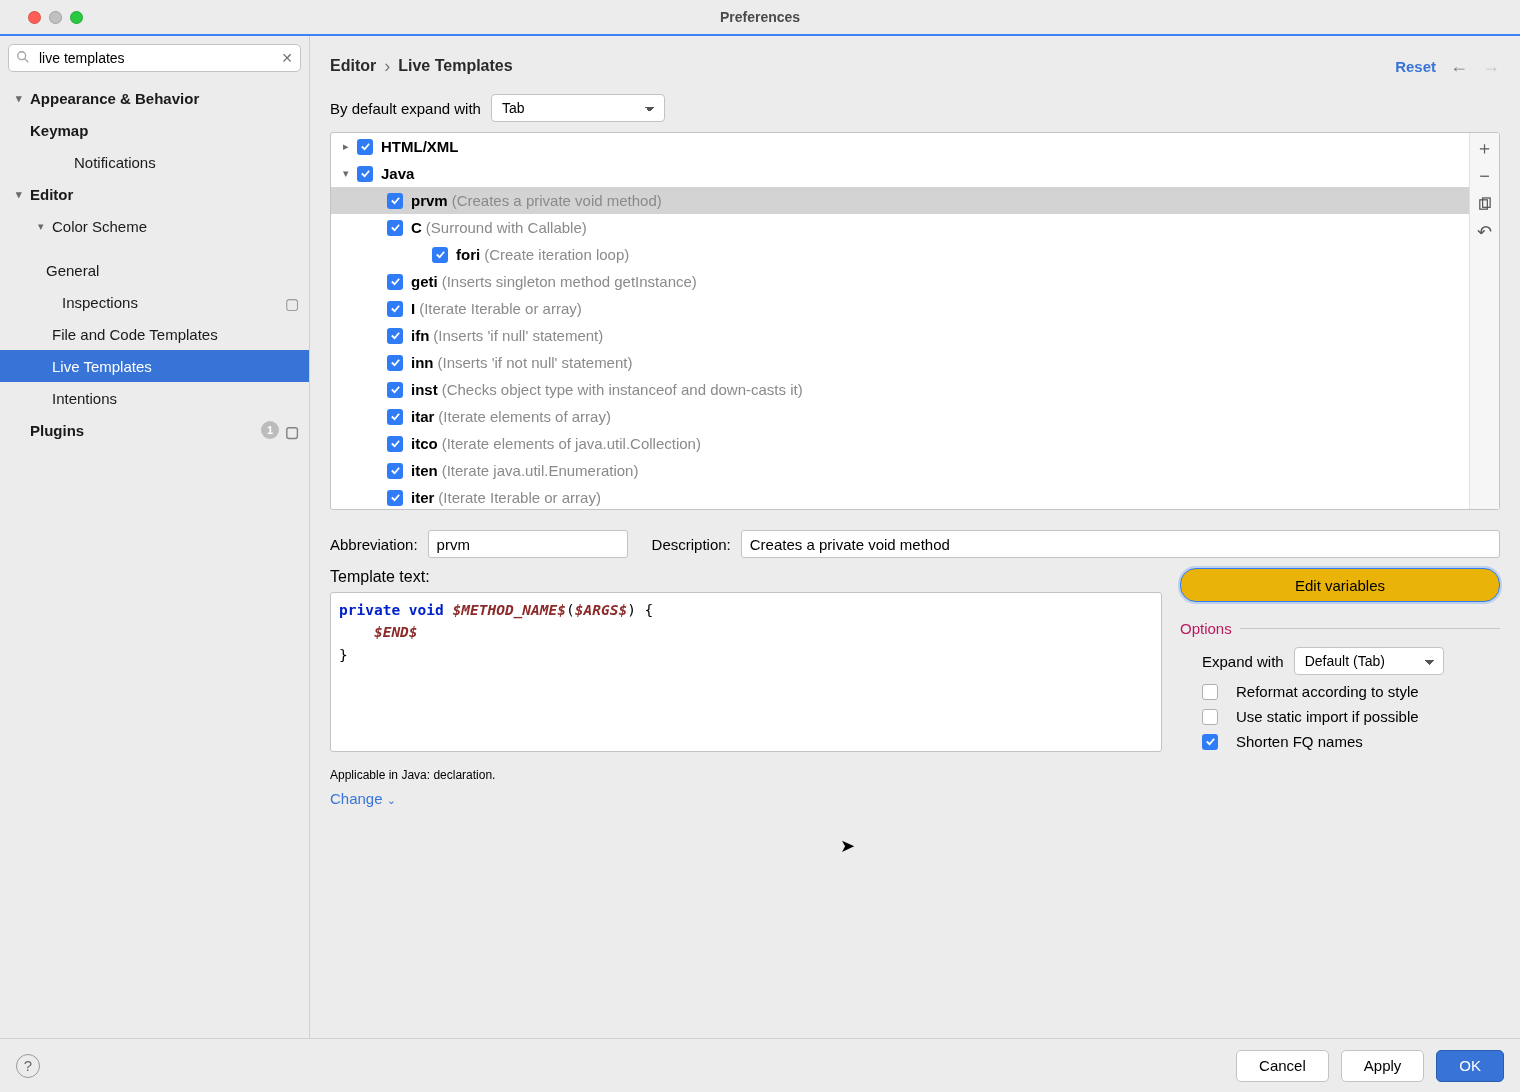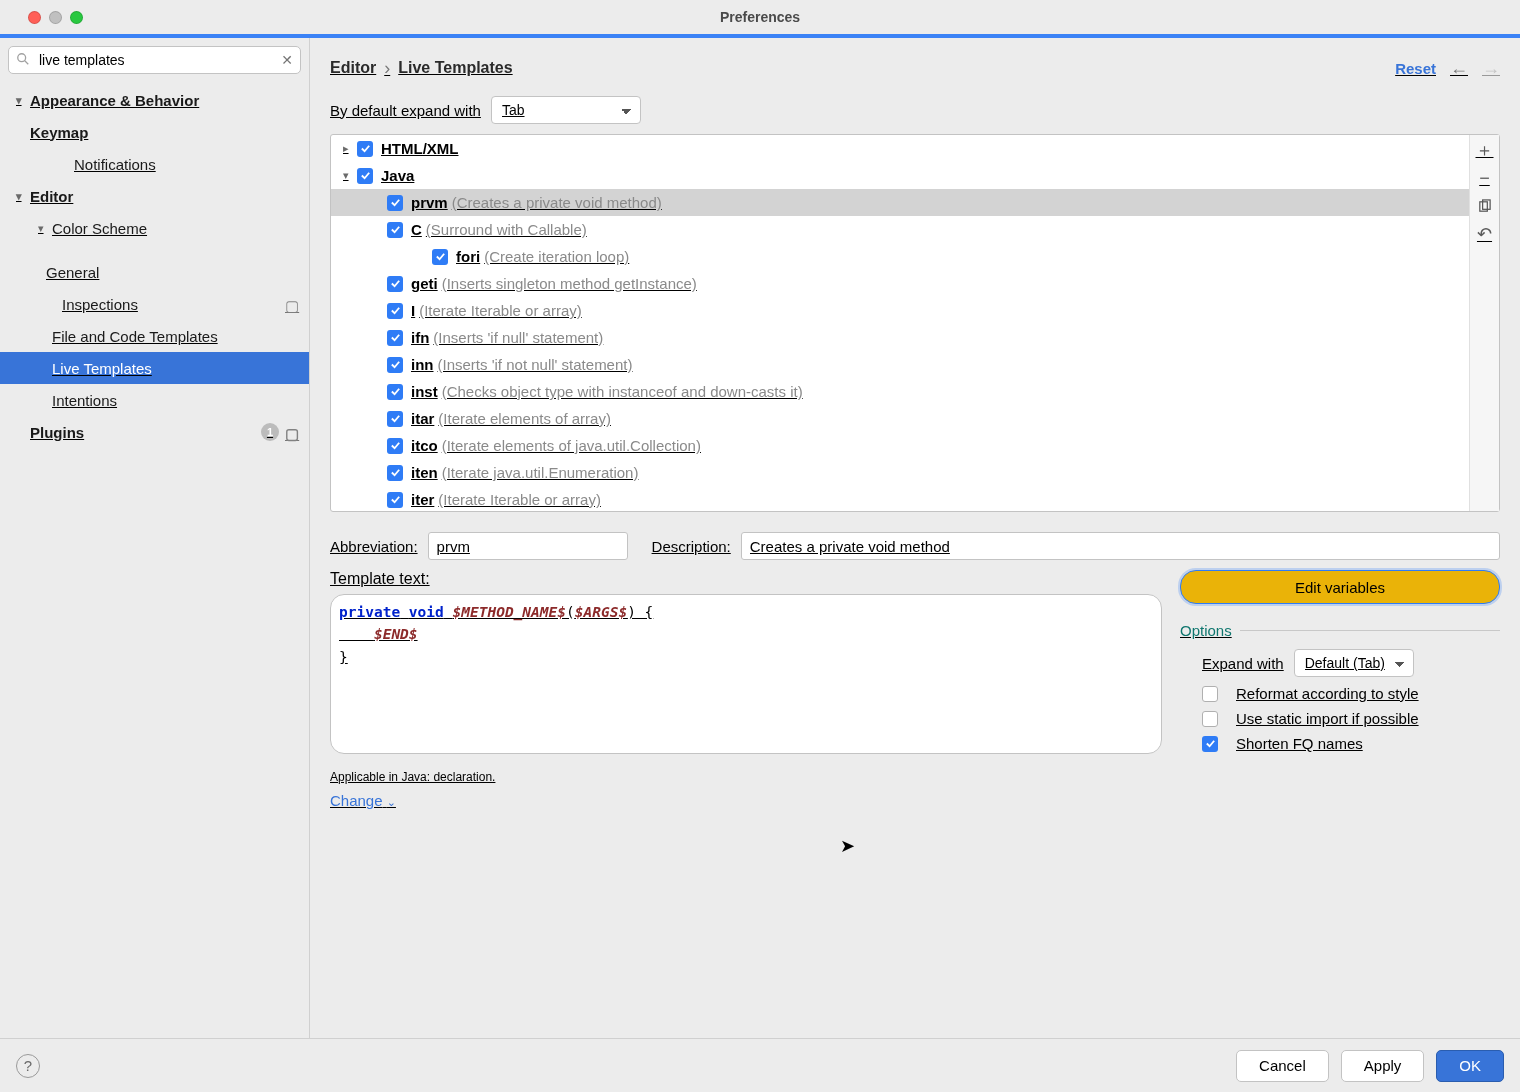--- a/index.html
+++ b/index.html
@@ -3,21 +3,21 @@
 <meta charset="utf-8">
 <style>
 * { box-sizing: border-box; margin: 0; padding: 0; }
 body { font-family: -apple-system, "Helvetica Neue", Arial, sans-serif; font-size: 13px; color: #000; background: #ececec; width: 1520px; height: 1092px; overflow: hidden; }
 .window { display: flex; flex-direction: column; width: 100%; height: 1092px; }
 .titlebar { height: 34px; display: flex; align-items: center; padding: 0 28px; position: relative; background: #ececec; }
 .traffic { display: flex; gap: 8px; }
 .dot { width: 13px; height: 13px; border-radius: 50%; border: 0.5px solid rgba(0,0,0,.15); }
 .dot.red { background:#ff5f57; } .dot.yellow{background:#c0c0c0;} .dot.green{background:#28c840;}
 .titlebar .title { position: absolute; left: 0; right: 0; text-align: center; font-weight: 600; font-size: 14px; color:#4a4a4a; }
-.body { display: flex; flex: 1; border-top: 4px solid #3b82f6; min-height: 0; text-decoration: underline; }
+.body { display: flex; flex: 1; border-top: 2px solid #3b82f6; min-height: 0; }
 .sidebar { width: 310px; background: #ececec; border-right: 1px solid #d0d0d0; display: flex; flex-direction: column; }
 .search-wrap { padding: 8px 8px 6px; }
 .search { position: relative; }
 .search input { width: 100%; height: 28px; border: 1px solid #c3c3c3; border-radius: 5px; padding: 0 26px 0 30px; font-size: 14px; background: #fff; }
 .search .mag { position: absolute; left: 8px; top: 6px; width: 14px; height: 14px; opacity: .55; }
 .search .clear { position: absolute; right: 6px; top: 6px; width: 16px; height: 16px; cursor: pointer; opacity:.55; font-size:14px; line-height:16px; text-align:center; }
 .tree { padding: 4px 0; }
 .tree-row { display: flex; align-items: center; height: 32px; padding: 0 10px 0 16px; cursor: pointer; font-size: 15px; color:#1a1a1a; }
 .tree-row.bold { font-weight: 700; }
 .tree-row.selected { background: #3874d8; color: #fff; }
@@ -47,25 +47,25 @@
 .chk.off { background:#fff; border:1px solid #b0b0b0; }
 .chk svg { width:11px; height:11px; }
 .tpl-row .abbrev { font-weight:700; margin-right:4px; }
 .tpl-row .desc { color:#8a8a8a; }
 .details { margin-top: 20px; }
 .form-row { display:flex; align-items:center; gap:10px; margin-bottom:10px; font-size:15px; }
 .form-row input[type=text] { height:28px; border:1px solid #c3c3c3; border-radius:3px; padding:0 8px; font-size:15px; background:#fff; }
 .two-col { display:flex; gap:18px; }
 .leftcol { flex:1; }
 .rightcol { width:320px; }
-.code-editor { border:1px solid #c3c3c3; background:#fff; border-radius:14px; height:160px; padding:6px 8px; font-family: Menlo, monospace; font-size:14.5px; line-height:1.55; white-space:pre; overflow:auto; }
+.code-editor { border:1px solid #c3c3c3; background:#fff; border-radius:3px; height:160px; padding:6px 8px; font-family: Menlo, monospace; font-size:14.5px; line-height:1.55; white-space:pre; overflow:auto; }
 .kw { color:#0022cc; font-weight:600; }
 .var { color:#8c2a2a; font-style:italic; font-weight:600; }
 .edit-vars { width:100%; height:34px; border:1px solid #2f7cf6; box-shadow:0 0 0 2px rgba(47,124,246,.25); border-radius:16px; background:#eab308; font-size:15px; cursor:pointer; }
-.fieldset-title { display:flex; align-items:center; margin:18px 0 10px; font-size:15px; color:#0f766e; }
+.fieldset-title { display:flex; align-items:center; margin:18px 0 10px; font-size:15px; color:#be185d; }
 .fieldset-title .line { flex:1; height:1px; background:#c8c8c8; margin-left:8px; }
 .opt-row { display:flex; align-items:center; gap:10px; margin:8px 0 8px 22px; font-size:15px; }
 .link { color:#3874d8; cursor:pointer; font-size:15px; }
 .footer { height:54px; border-top:1px solid #d0d0d0; display:flex; align-items:center; padding:0 16px; background:#ececec; }
 .help { width:24px; height:24px; border:1.5px solid #9a9a9a; border-radius:50%; display:flex; align-items:center; justify-content:center; color:#6a6a6a; font-size:15px; cursor:pointer; }
 .footer .btns { margin-left:auto; display:flex; gap:12px; }
 .btn { height:32px; padding:0 22px; border:1px solid #c3c3c3; border-radius:5px; background:#fff; font-size:15px; cursor:pointer; }
 .btn.primary { background:#3874d8; border-color:#2a5daf; color:#fff; }
 .cursor-arrow { position:absolute; left:840px; top:835px; font-size:18px; color:#000; pointer-events:none; }
 </style>
@@ -153,21 +153,21 @@
         <span class="crumb">Live Templates</span>
         <div class="bc-actions">
           <span class="reset">Reset</span>
           <span class="navbtn">←</span>
           <span class="navbtn" style="opacity:.35">→</span>
         </div>
       </div>
 
       <div class="expand-row">
         <span>By default expand with</span>
-        <select style="width:150px"><option>Tab</option></select>
+        <select style="width:174px"><option>Tab</option></select>
       </div>
 
       <div class="templates-area">
         <div class="templates-list" id="templates-list">
               <div class="tpl-row group">
                 <span class="arrow">▸</span>
                 <span class="chk">
                   <svg viewBox="0 0 12 12">
                     <path d="M2 6 L5 9 L10 3" stroke="#fff" stroke-width="2" fill="none"></path>
                   </svg>
@@ -323,21 +323,21 @@
             <div style="margin-top:8px"><span class="link"><span>Change</span> <span style="font-size:11px">⌄</span></span></div>
           </div>
           <div class="rightcol">
             <button class="edit-vars">Edit variables</button>
             <div class="fieldset-title">
                   <span>Options</span>
                   <span class="line"></span>
                 </div>
             <div class="opt-row">
               <span>Expand with</span>
-              <select style="width:120px"><option>Default (Tab)</option></select>
+              <select style="width:150px"><option>Default (Tab)</option></select>
             </div>
             <div class="opt-row">
                   <span class="chk off"></span>
                   <span>Reformat according to style</span>
                 </div>
             <div class="opt-row">
                   <span class="chk off"></span>
                   <span>Use static import if possible</span>
                 </div>
             <div class="opt-row">

